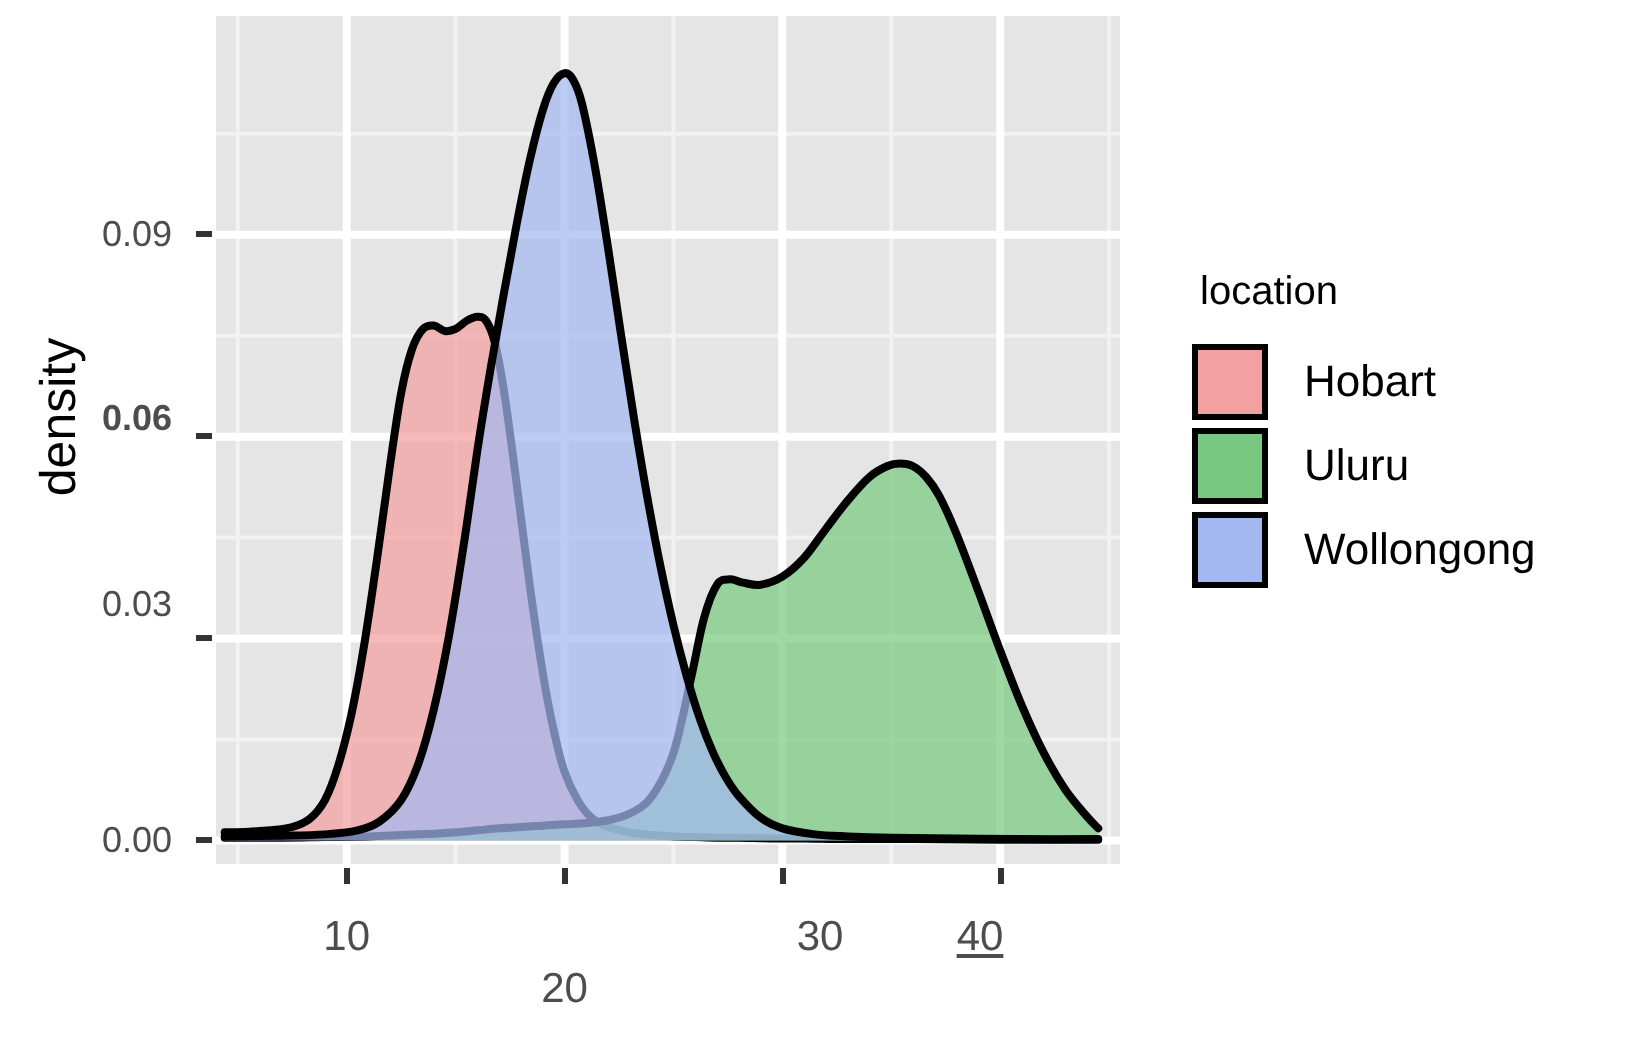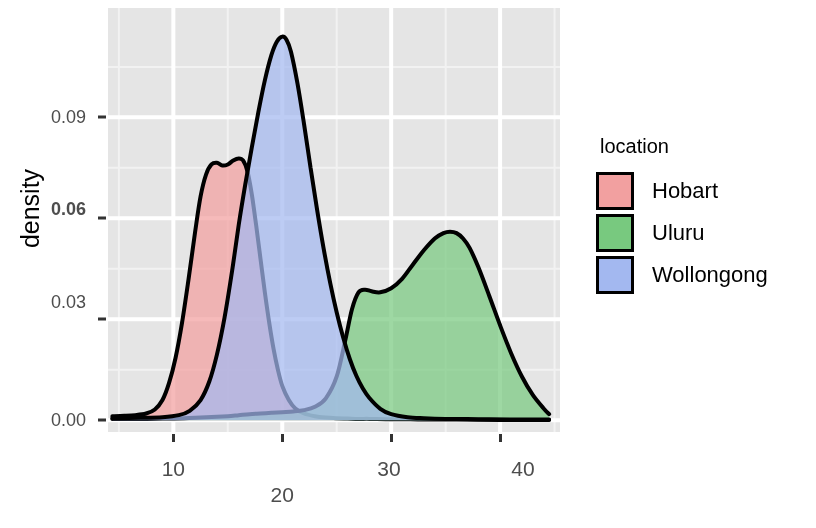--- a/index.html
+++ b/index.html
@@ -179,23 +179,23 @@
       <div class="ytick-mark" style="top: 117.365px; left: 98px;"></div>
     </div>
   <div class="axis-title-y">density</div>
 
   <div id="x-axis">
       <div class="xtick-mark" style="left: 173.349px; top: 434px;"></div>
       <div class="xtick-label" style="left: 173.349px; top: 446px;">10</div>
       <div class="xtick-mark" style="left: 282.265px; top: 434px;"></div>
       <div class="xtick-label" style="left: 282.265px; top: 472px;">20</div>
       <div class="xtick-mark" style="left: 391.181px; top: 434px;"></div>
-      <div class="xtick-label" style="left: 389px; top: 446px;">30</div>
+      <div class="xtick-label" style="left: 410px; top: 446px;">30</div>
       <div class="xtick-mark" style="left: 500.096px; top: 434px;"></div>
-      <div class="xtick-label" style="left: 523px; top: 446px;">40</div>
+      <div class="xtick-label" style="left: 490px; top: 446px; text-decoration: underline;">40</div>
     </div>
 
   <div class="legend">
     <div class="legend-title">location</div>
     <div id="legend-rows">
         <div class="legend-row">
           <div class="legend-key" style="background: rgb(242, 160, 160);"></div>
           <div class="legend-label">Hobart</div>
         </div>
         <div class="legend-row">

